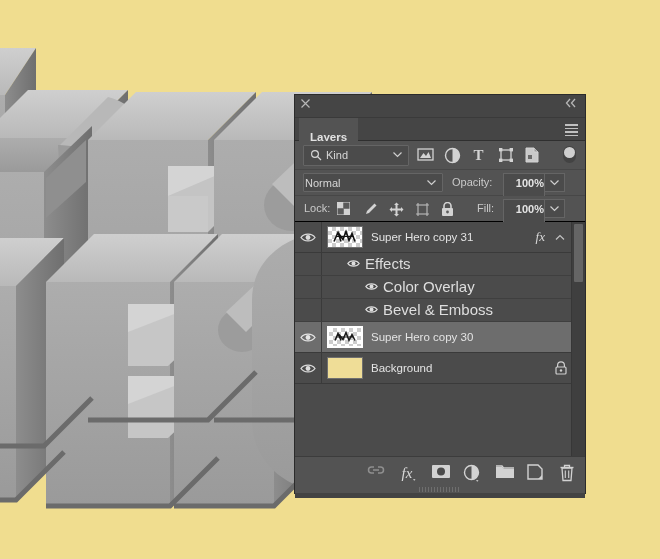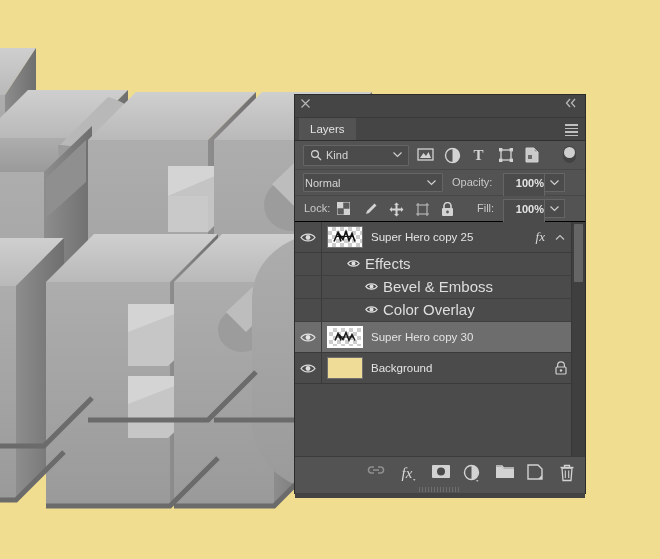--- a/index.html
+++ b/index.html
@@ -29,22 +29,22 @@
   }
   .collapse-dbl{
     position:absolute;right:8px;top:3px;color:#b6b6b6;font-size:11px;
     line-height:14px;letter-spacing:-1px;cursor:pointer;
   }
   .tabbar{
     height:22px;background:#454545;position:relative;
     border-bottom:1px solid #2f2f2f;
   }
   .tab{
-    position:absolute;left:4px;top:0;height:22px;padding:0 11px;
-    background:#535353;color:#e2e2e2;font-size:11.5px;font-weight:normal;
+    position:absolute;left:4px;top:0;height:22px;padding:8px 11px;
+    background:#535353;color:#e2e2e2;font-size:11.5px;font-weight:bold;
     line-height:22px;cursor:pointer;
   }
   .panel-menu{
     position:absolute;right:7px;top:6px;width:13px;height:10px;cursor:pointer;
   }
   .panel-menu i{display:block;height:1.6px;background:#c0c0c0;margin-bottom:2px;}
 
   
   .filter-row{
     height:28px;position:relative;border-bottom:1px solid #474747;
@@ -457,21 +457,21 @@
             <circle cx="8" cy="5.5" r="2.4" fill="#dcdcdc"></circle>
           </svg>
         </span>
       </div>
       <div class="thumb">
         <svg class="thumb-art" width="26" height="15" viewBox="0 0 26 15">
           <path d="M2 12 L6 3 L9 12 M6 3 L11 10 L14 2 L17 11 L20 4 L23 12" stroke="#111" stroke-width="1.6" fill="none"></path>
           <path d="M4 7 H22" stroke="#111" stroke-width="1.2"></path>
         </svg>
       </div>
-      <div class="layer-name">Super Hero copy 25</div>
+      <div class="layer-name">Super Hero copy 31</div>
       <div class="fx-badge">fx</div>
       <div class="fx-arrow">
         <svg width="10" height="7" viewBox="0 0 10 7" style="margin-top:12px">
             <path d="M1 5.5 L5 1.5 L9 5.5" fill="none" stroke="#c2c2c2" stroke-width="1.2"></path>
           </svg>
       </div>
     </div>
 
     <div class="fx-sub">
       <div class="sub-divider"></div>
@@ -485,32 +485,32 @@
     </div>
 
     <div class="fx-sub">
       <div class="sub-divider"></div>
       <span class="sub-eye" style="left:70px;">
         <svg width="13" height="9" viewBox="0 0 13 9">
           <path d="M0.8 4.5 C3 1 10 1 12.2 4.5 C10 8 3 8 0.8 4.5 Z" fill="none" stroke="#dedede" stroke-width="1.2"></path>
           <circle cx="6.5" cy="4.5" r="2" fill="#dedede"></circle>
         </svg>
       </span>
-      <span class="sub-label" style="left:88px;">Bevel &amp; Emboss</span>
+      <span class="sub-label" style="left:88px;">Color Overlay</span>
     </div>
 
     <div class="fx-sub">
       <div class="sub-divider"></div>
       <span class="sub-eye" style="left:70px;">
         <svg width="13" height="9" viewBox="0 0 13 9">
           <path d="M0.8 4.5 C3 1 10 1 12.2 4.5 C10 8 3 8 0.8 4.5 Z" fill="none" stroke="#dedede" stroke-width="1.2"></path>
           <circle cx="6.5" cy="4.5" r="2" fill="#dedede"></circle>
         </svg>
       </span>
-      <span class="sub-label" style="left:88px;">Color Overlay</span>
+      <span class="sub-label" style="left:88px;">Bevel &amp; Emboss</span>
     </div>
 
     <div class="layer-row selected">
       <div class="eye-cell">
         <span class="eye-glyph">
           <svg width="16" height="11" viewBox="0 0 16 11">
             <path d="M1 5.5 C4 1 12 1 15 5.5 C12 10 4 10 1 5.5 Z" fill="none" stroke="#e6e6e6" stroke-width="1.3"></path>
             <circle cx="8" cy="5.5" r="2.4" fill="#e6e6e6"></circle>
           </svg>
         </span>

